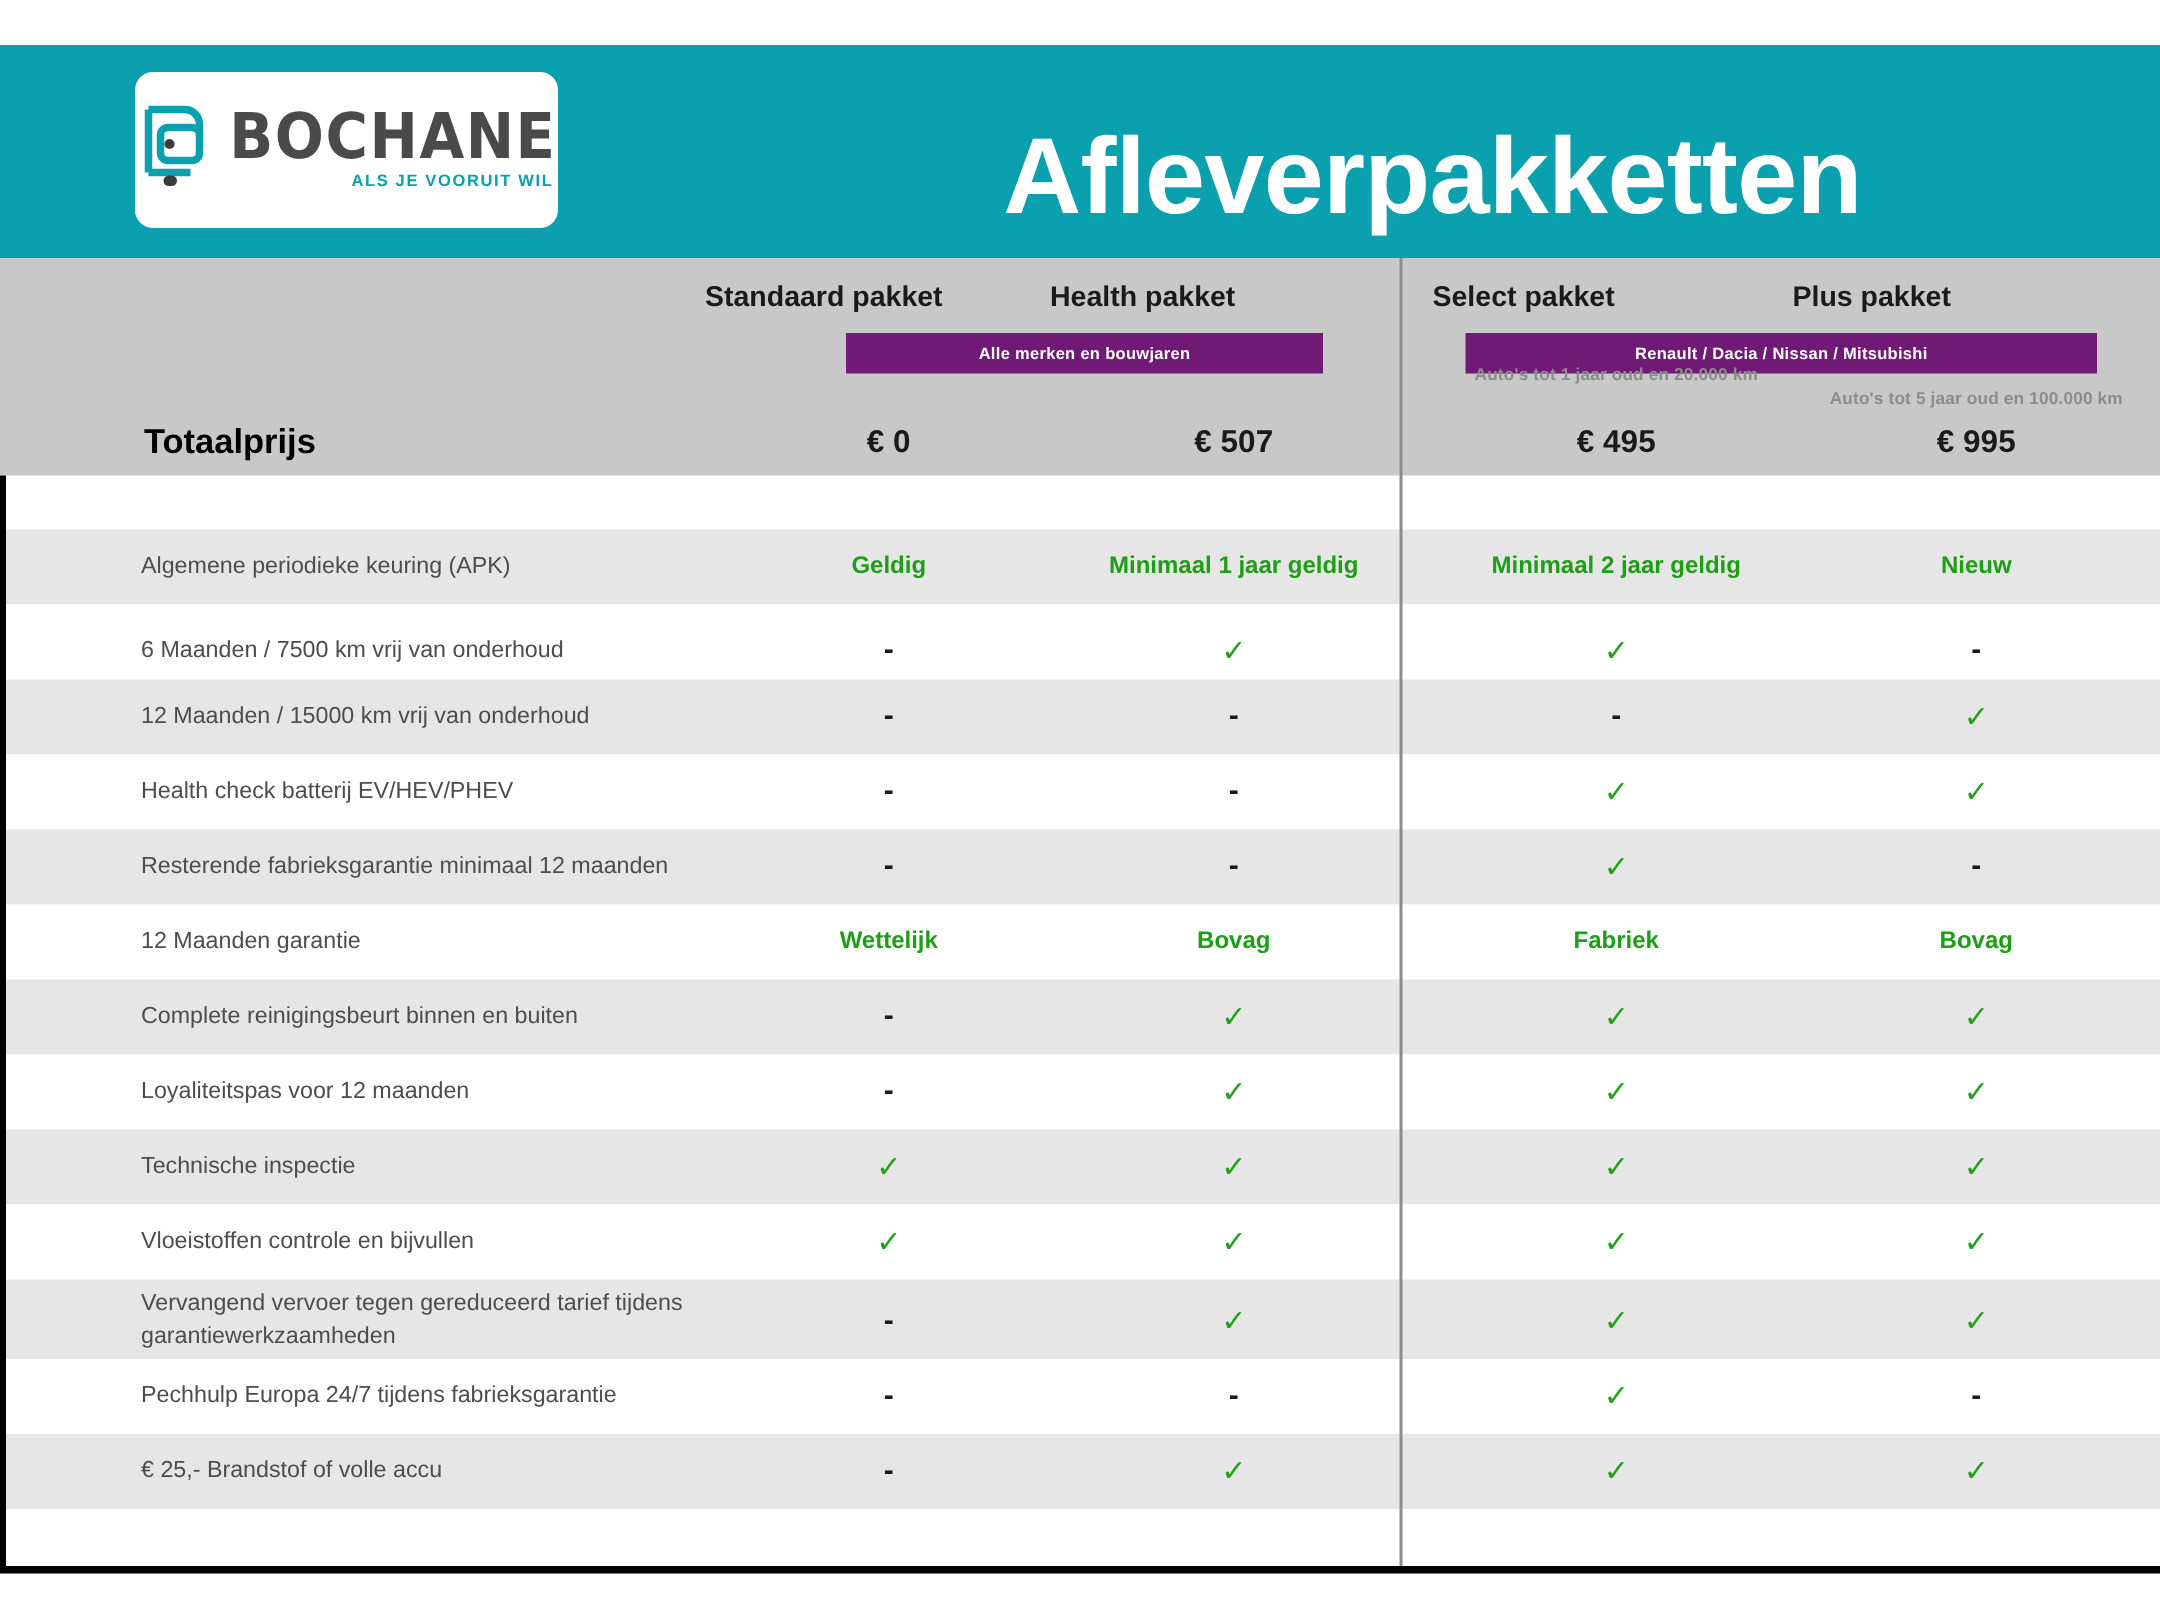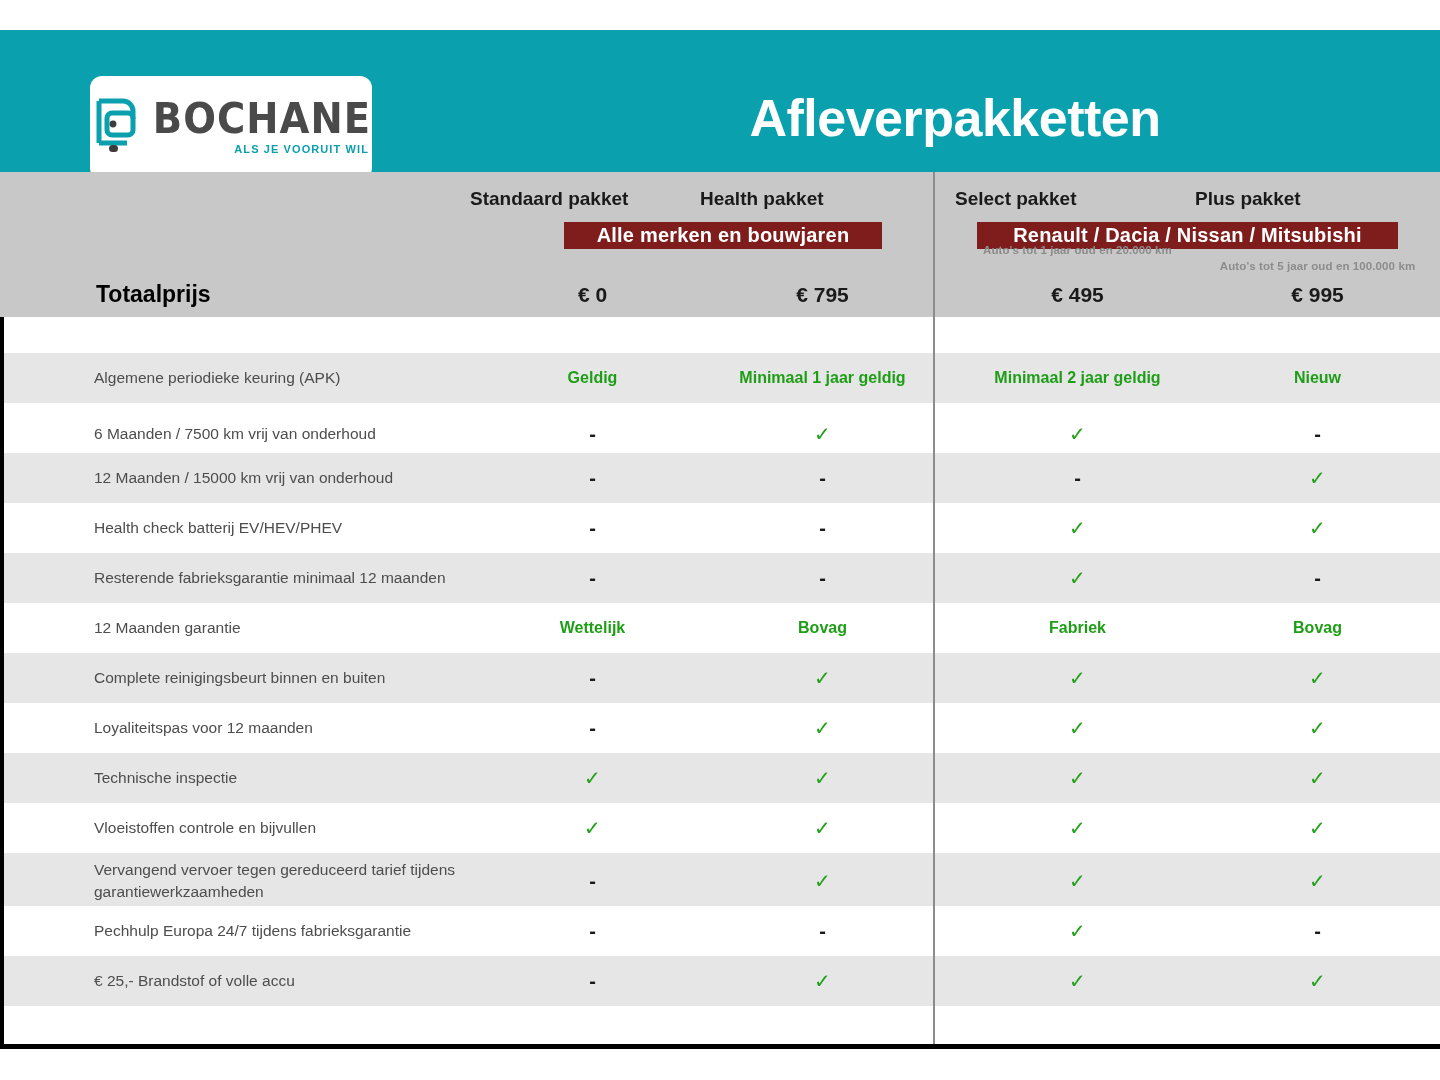--- a/index.html
+++ b/index.html
@@ -12,54 +12,54 @@
   .page{position:relative;width:1440px;height:1080px;background:#fff;}
 
   
   .topbar{
     position:absolute;left:0;top:30px;width:1440px;height:142px;
     background:#0aa0ad;
   }
   .logo-card{
     position:absolute;left:90px;top:18px;width:282px;height:104px;
     background:#ffffff;border-radius:12px;
-    display:flex;align-items:center;justify-content:center;margin-top:28px;
+    display:flex;align-items:center;justify-content:center;
   }
   .logo-inner{display:flex;align-items:center;gap:10px;transform:translateY(-2px);}
   .logo-mark{width:52px;height:62px;flex:0 0 auto;}
   .logo-text{display:flex;flex-direction:column;align-items:flex-end;line-height:1;}
   .logo-word{
     font-family:"DejaVu Sans Condensed","Liberation Sans",sans-serif;
     font-weight:700;font-size:42px;letter-spacing:1px;color:#4a4a4a;
     transform:scaleX(1.02);
   }
   .logo-tag{
     font-family:"Liberation Sans",sans-serif;
     font-weight:700;font-size:11px;letter-spacing:1.1px;color:#0aa0ad;
     margin-top:4px;
   }
   .page-title{
     position:absolute;left:470px;top:0;width:970px;height:176px;
     display:flex;align-items:center;justify-content:center;
-    color:#ffffff;font-weight:700;font-size:52px;letter-spacing:-0.5px;
+    color:#ffffff;font-weight:700;font-size:72px;letter-spacing:-0.5px;
   }
 
   
   .headband{
     position:absolute;left:0;top:172px;width:1440px;height:145px;
     background:#c8c8c8;
   }
   .hb-name{
     position:absolute;top:16px;width:100%;text-align:left;
     font-weight:700;font-size:19px;color:#1a1a1a;
   }
   .pill{
-    position:absolute;height:27px;background:#7f1d1d;
+    position:absolute;height:27px;background:#701a75;
     display:flex;align-items:center;justify-content:center;
-    color:#ffffff;font-weight:700;font-size:20px;letter-spacing:0.2px;
+    color:#ffffff;font-weight:700;font-size:11px;letter-spacing:0.2px;
   }
   .hb-sub{
     position:absolute;width:100%;text-align:center;
     font-weight:700;font-size:11.5px;color:#8c8c8c;letter-spacing:0.1px;
   }
   .hb-price{
     position:absolute;width:100%;text-align:center;
     font-weight:700;font-size:21px;color:#1a1a1a;
   }
   .totaal-label{
@@ -132,21 +132,21 @@
     <div class="hb-name" style="left:955px;width:245px;">Select pakket</div>
     <div class="hb-name" style="left:1195px;width:245px;">Plus pakket</div>
 
     <div class="pill" style="left:564px;top:50px;width:318px;">Alle merken en bouwjaren</div>
     <div class="pill" style="left:977px;top:50px;width:421px;">Renault / Dacia / Nissan / Mitsubishi</div>
 
     <div class="hb-sub" style="left:955px;top:72px;width:245px;">Auto's tot 1 jaar oud en 20.000 km</div>
     <div class="hb-sub" style="left:1195px;top:88px;width:245px;">Auto's tot 5 jaar oud en 100.000 km</div>
 
     <div class="hb-price" style="left:470px;top:111px;width:245px;">€ 0</div>
-    <div class="hb-price" style="left:700px;top:111px;width:245px;">€ 795</div>
+    <div class="hb-price" style="left:700px;top:111px;width:245px;">€ 507</div>
     <div class="hb-price" style="left:955px;top:111px;width:245px;">€ 495</div>
     <div class="hb-price" style="left:1195px;top:111px;width:245px;">€ 995</div>
   </div>
 
   <div class="totaal-label">Totaalprijs</div>
 
   <div class="rows" id="rows">
       <div class="row alt" style="top: 36px; height: 50px;">
         <div class="row-label">Algemene periodieke keuring (APK)</div>
         <div class="cell word" style="left: 470px; width: 245px;">Geldig</div>

